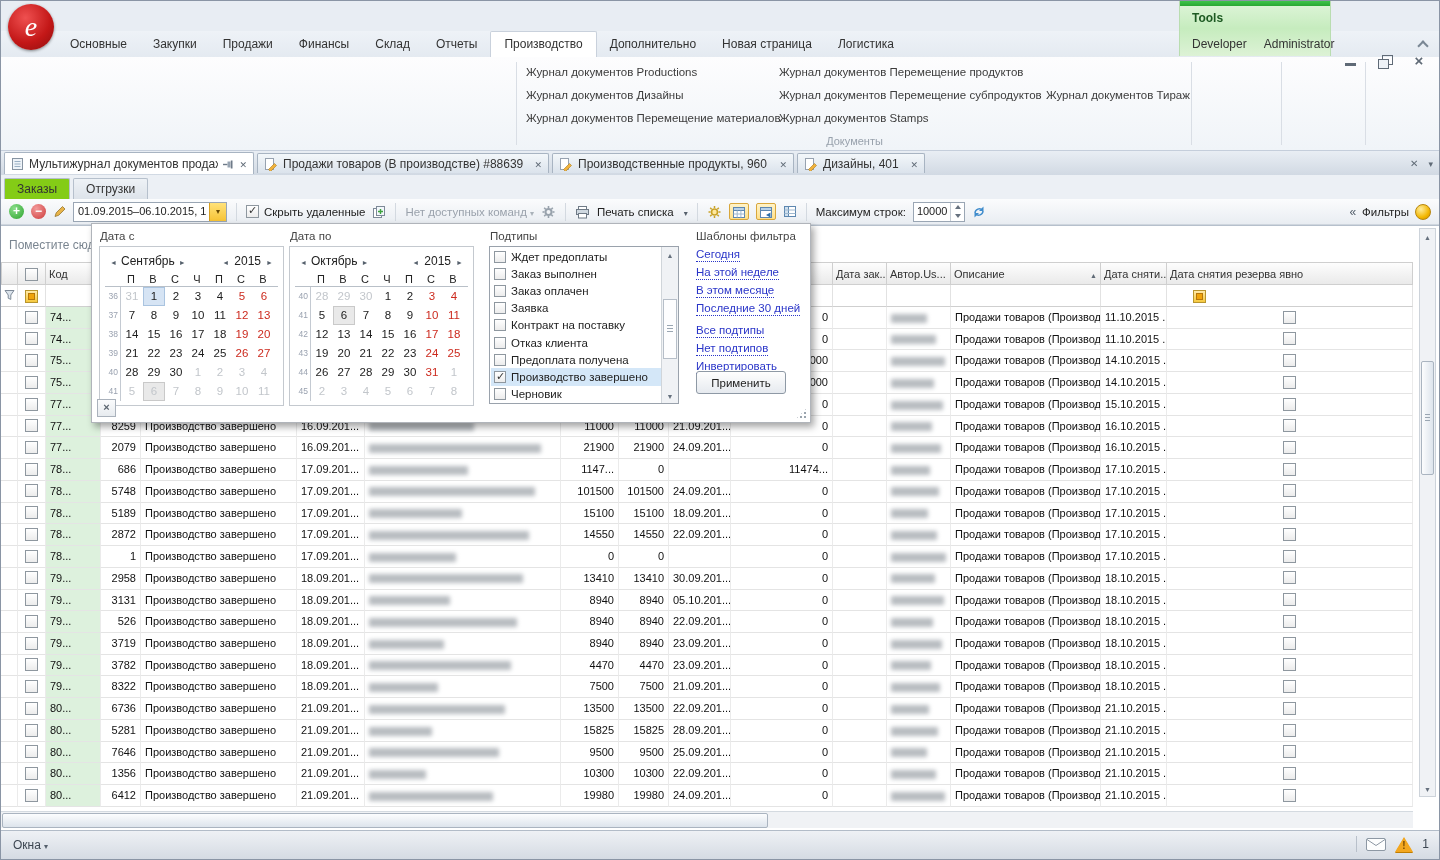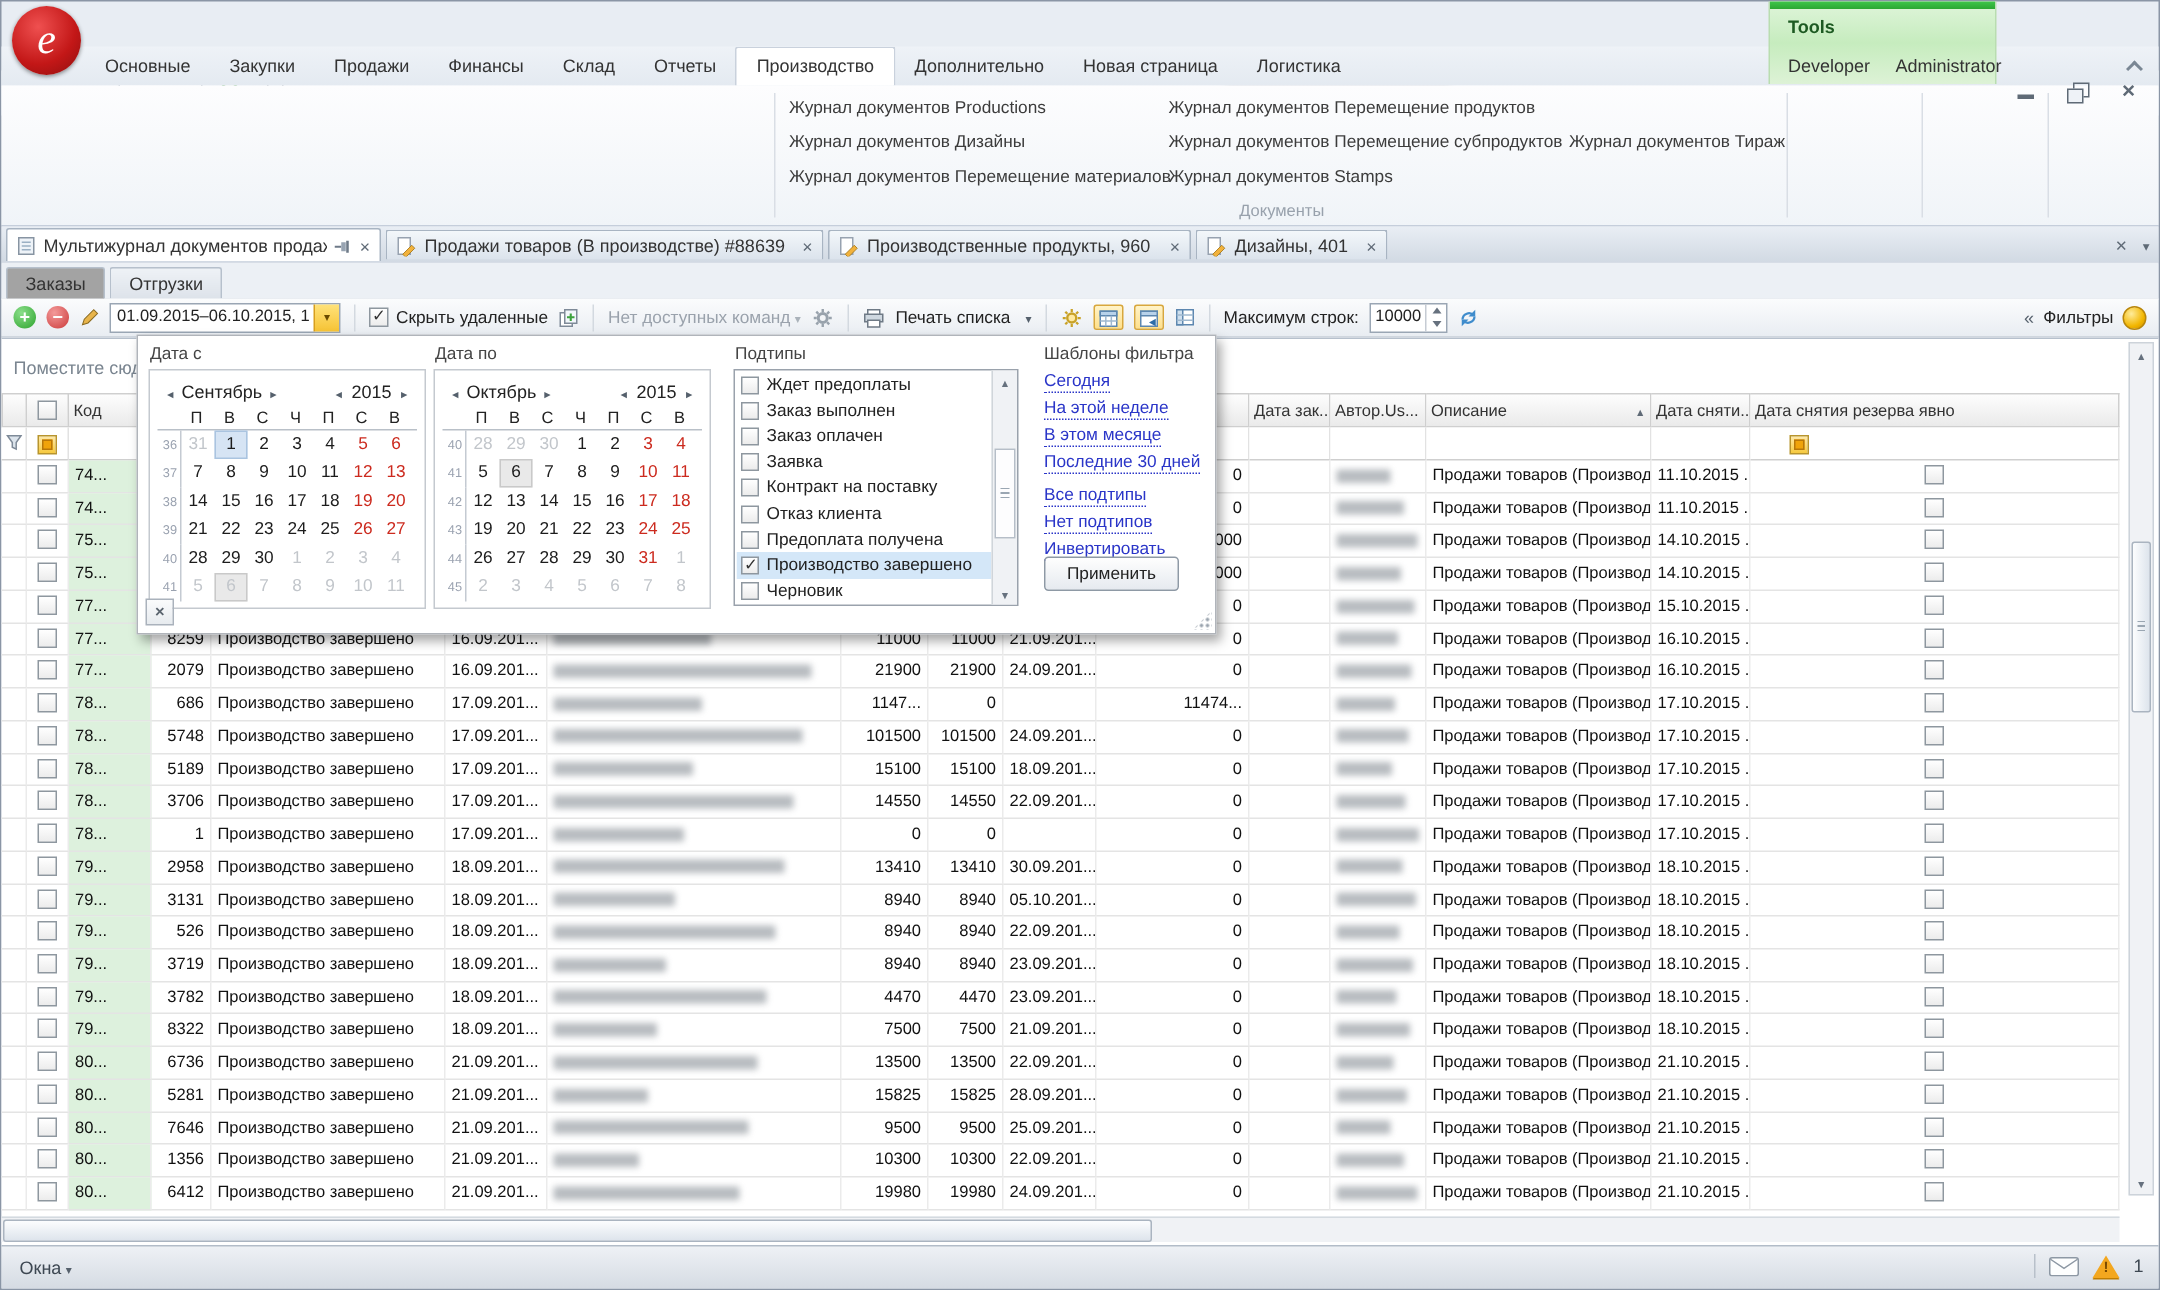--- a/index.html
+++ b/index.html
@@ -53,21 +53,21 @@
   .dtlabel{flex:1;white-space:nowrap;overflow:hidden;}
   .dtx::after{content:"✕";font-size:9px;color:#5f6a76;font-weight:bold;}
   .dticon,.dtpin{display:inline-block;line-height:0;}
   .dtabs-right{position:absolute;right:6px;top:5px;display:flex;gap:10px;align-items:center;}
   .dtabs-right .x::after{content:"✕";font-size:10px;color:#5f6a76;font-weight:bold;}
   .dtabs-right .c::after{content:"▾";font-size:9px;color:#5f6a76;}
   
   .subtabs{position:absolute;left:0;top:174px;right:0;height:24px;background:#ecf0f5;border-bottom:1px solid #c3ccd7;}
   .stab{float:left;margin:3px 0 0 3px;padding:3px 12px;border:1px solid #b6c0cc;border-bottom:none;border-radius:2px 2px 0 0;
     background:linear-gradient(#eef2f6,#dde3ea);font-size:12px;color:#333;}
-  .stab.active{background:#a3a3a3;position:relative;z-index:2;}
+  .stab.active{background:#84cc16;position:relative;z-index:2;}
   
   .toolbar{position:absolute;left:0;top:198px;right:0;height:26px;background:linear-gradient(#fbfcfd,#e9edf2);
     border-bottom:1px solid #cfd6de;display:flex;align-items:center;padding:0 8px;gap:7px;box-sizing:border-box;font-size:11.5px;}
   .tsep{width:1px;height:18px;background:#d3d9e0;margin:0 2px;flex:none;}
   .cbtn{width:15px;height:15px;border-radius:50%;color:#fff;text-align:center;line-height:14px;font-size:12px;font-weight:bold;flex:none;}
   .cbtn.add{background:radial-gradient(circle at 35% 30%,#8ade8a,#2da32d);}
   .cbtn.add::after{content:"+";}
   .cbtn.del{background:radial-gradient(circle at 35% 30%,#f39a9a,#cc3a3a);}
   .cbtn.del::after{content:"−";}
   .tico{display:inline-flex;line-height:0;flex:none;}
@@ -621,21 +621,21 @@
           <div class="td" style="width: 54px;"></div>
           <div class="td" style="width: 64px;"><span class="blurblock" style="width: 37px;"></span></div>
           <div class="td" style="width: 150px;">Продажи товаров (Производство за...</div>
           <div class="td" style="width: 66px;">17.10.2015 ...</div>
           <div class="td cc" style="width: 246px;"><span class="cb"></span></div>
         </div>
         <div class="tr">
           <div class="td" style="width: 17px;"></div>
           <div class="td cc" style="width: 28px;"><span class="cb"></span></div>
           <div class="td kod" style="width: 55px;">78...</div>
-          <div class="td right" style="width: 40px;">3706</div>
+          <div class="td right" style="width: 40px;">2872</div>
           <div class="td" style="width: 156px;">Производство завершено</div>
           <div class="td" style="width: 68px;">17.09.201...</div>
           <div class="td" style="width: 196px;"><span class="blurblock" style="width: 160px;"></span></div>
           <div class="td right" style="width: 58px;">14550</div>
           <div class="td right" style="width: 50px;">14550</div>
           <div class="td" style="width: 62px;">22.09.201...</div>
           <div class="td right" style="width: 102px;">0</div>
           <div class="td" style="width: 54px;"></div>
           <div class="td" style="width: 64px;"><span class="blurblock" style="width: 46px;"></span></div>
           <div class="td" style="width: 150px;">Продажи товаров (Производство за...</div>

